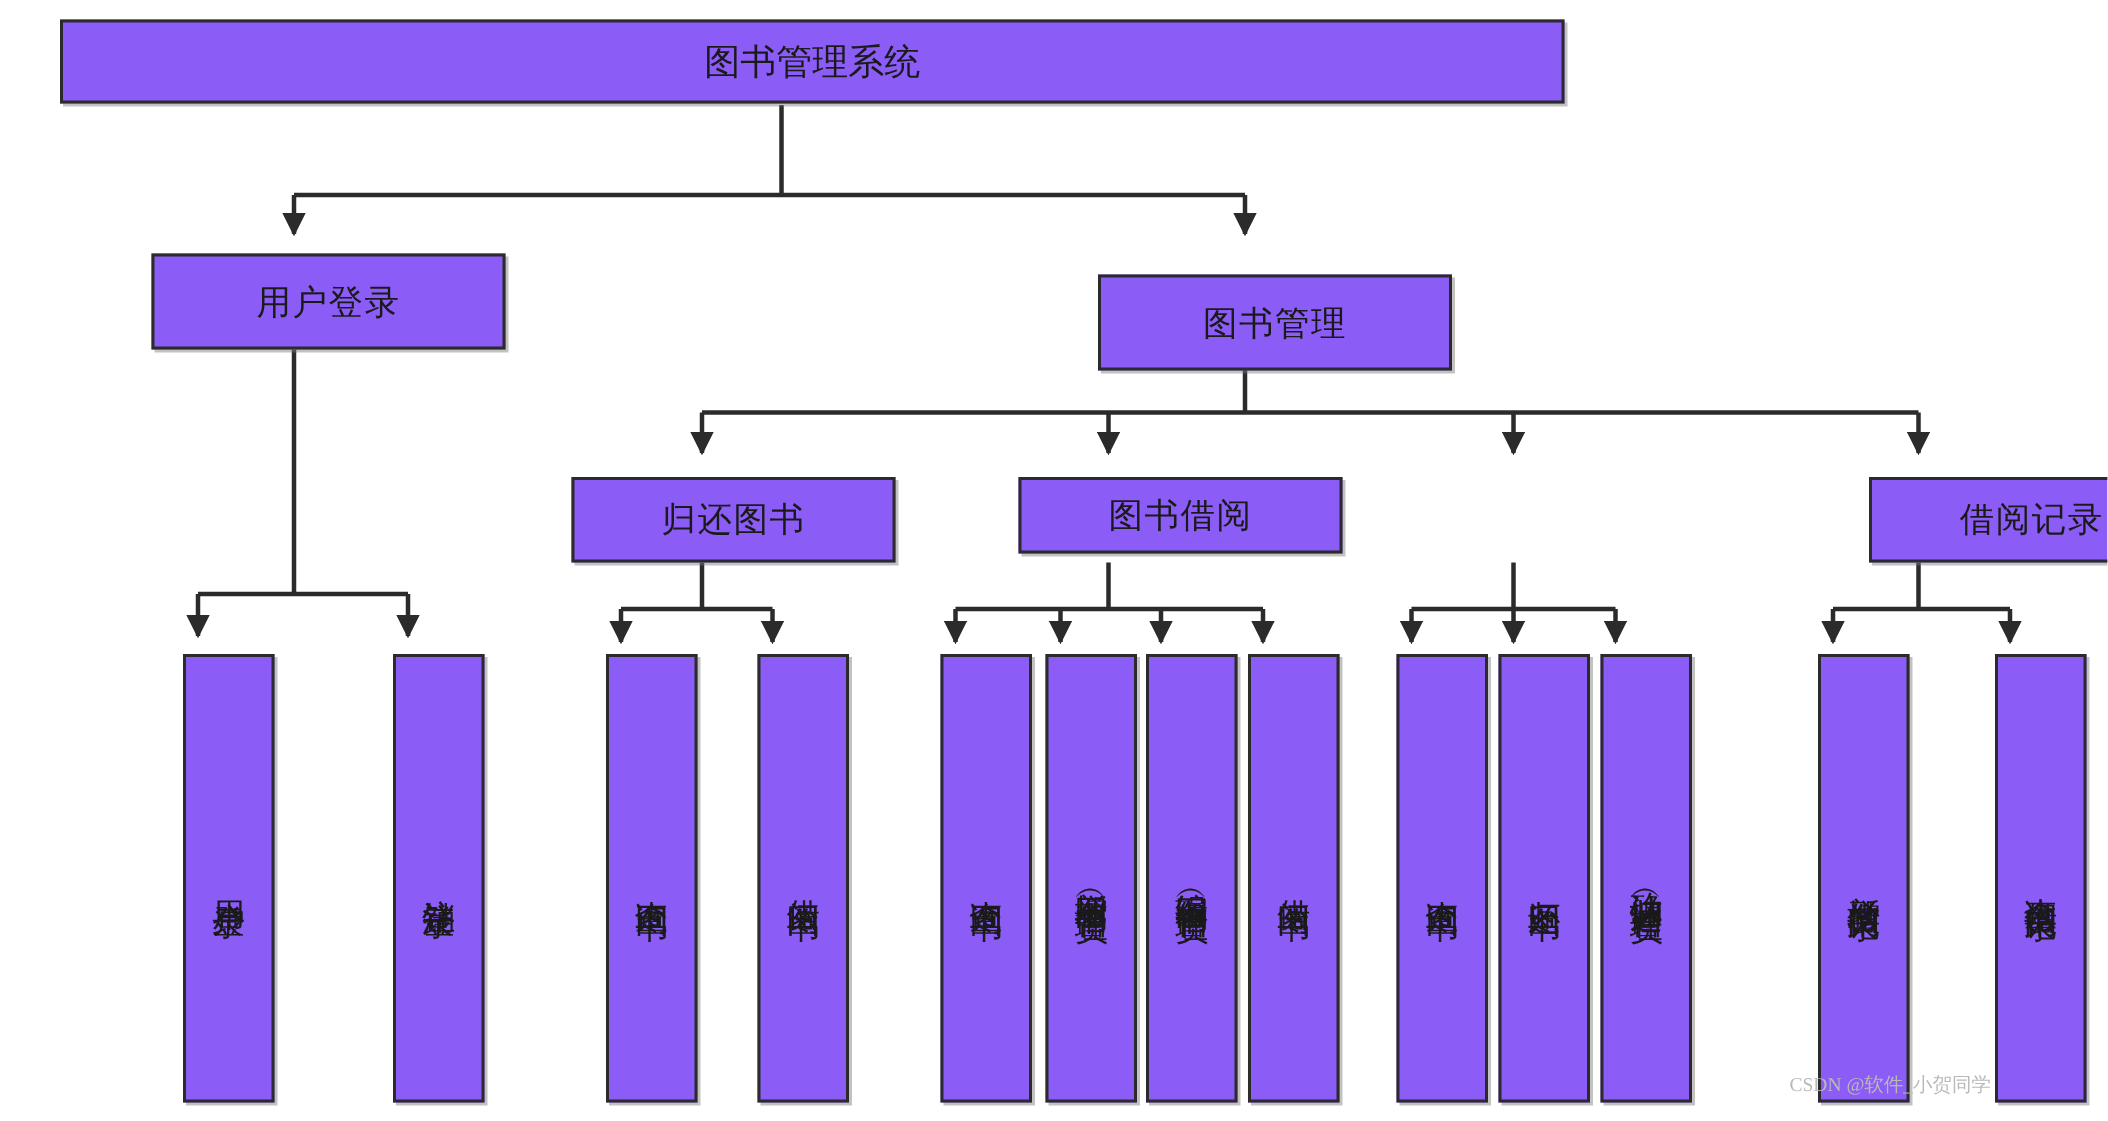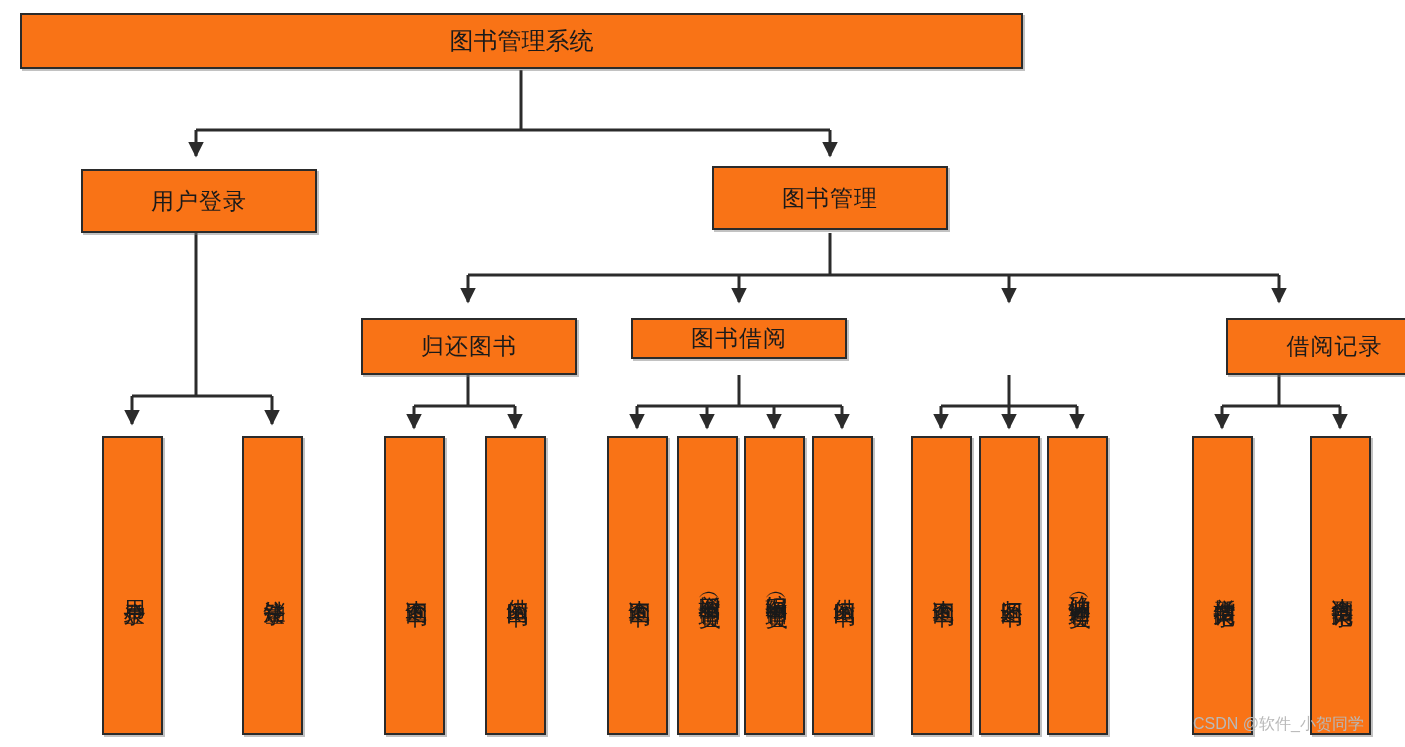--- a/index.html
+++ b/index.html
@@ -1,29 +1,29 @@
 <!DOCTYPE html>
 <html><head>
 <meta charset="utf-8">
 <style>
   html,body{margin:0;padding:0;background:#ffffff;}
   body{font-family:"DejaVu Sans","Liberation Sans",sans-serif;}
   #canvas{position:relative;width:1405px;height:747px;background:#ffffff;overflow:hidden;}
   svg.lines{position:absolute;left:0;top:0;width:1405px;height:747px;pointer-events:none;}
-  .node{position:absolute;box-sizing:border-box;background:#f97316;border:2px solid #2b2b2b;
+  .node{position:absolute;box-sizing:border-box;background:#8b5cf6;border:2px solid #2b2b2b;
         display:flex;align-items:center;justify-content:center;color:#1a1a1a;
-        font-family:Liberation Mono, monospace;}
+        font-family:Liberation Sans, sans-serif;margin-left:20px;}
   .node.shadow{box-shadow:2px 2px 0 rgba(120,120,120,.45);}
   .node.h{font-size:23px;letter-spacing:1px;}
   .node.root{font-size:24px;}
   .node.leaf{font-size:22px;padding:6px 2px;align-items:center;}
   .vtext{writing-mode:vertical-rl;text-orientation:upright;-webkit-writing-mode:vertical-rl;
          line-height:1.18;letter-spacing:2px;white-space:nowrap;font-size:22px;}
-  .watermark{position:absolute;left:1193px;top:714px;font-size:16px;color:#b9b9b9;
-             font-family:Liberation Sans, sans-serif;white-space:nowrap;}
+  .watermark{position:absolute;left:1193px;top:714px;font-size:13px;color:#b9b9b9;
+             font-family:Liberation Serif, serif;white-space:nowrap;}
 </style>
 </head>
 <body>
 
 <div id="canvas">
 
   <svg class="lines" viewBox="0 0 1405 747" xmlns="http://www.w3.org/2000/svg">
     <defs>
       <marker id="arrow" viewBox="0 0 10 10" refX="9" refY="5" markerWidth="5.2" markerHeight="5.2" orient="auto-start-reverse">
         <path d="M 0 0 L 10 5 L 0 10 z" fill="#2b2b2b"></path>
@@ -73,28 +73,28 @@
     </g>
   </svg>
 
   <div class="node root shadow" style="left:20px;top:13px;width:1003px;height:56px;">
     <span>图书管理系统</span>
   </div>
 
   <div class="node h shadow" style="left:81px;top:169px;width:236px;height:64px;">
     <span>用户登录</span>
   </div>
-  <div class="node h shadow" style="left:712px;top:166px;width:236px;height:64px;">
+  <div class="node h shadow" style="left:712px;top:183px;width:236px;height:64px;">
     <span>图书管理</span>
   </div>
 
   <div class="node h shadow" style="left:361px;top:318px;width:216px;height:57px;">
     <span>归还图书</span>
   </div>
-  <div class="node h shadow" style="left:631px;top:318px;width:216px;height:41px;align-items:center;">
+  <div class="node h shadow" style="left:659px;top:318px;width:216px;height:51px;align-items:center;">
     <span>图书借阅</span>
   </div>
   <div class="node h shadow" style="left:1226px;top:318px;width:217px;height:57px;">
     <span>借阅记录</span>
   </div>
 
   <div class="node leaf shadow" style="left:102px;top:436px;width:61px;height:299px;">
     <span class="vtext">用户登录</span>
   </div>
   <div class="node leaf shadow" style="left:242px;top:436px;width:61px;height:299px;">

